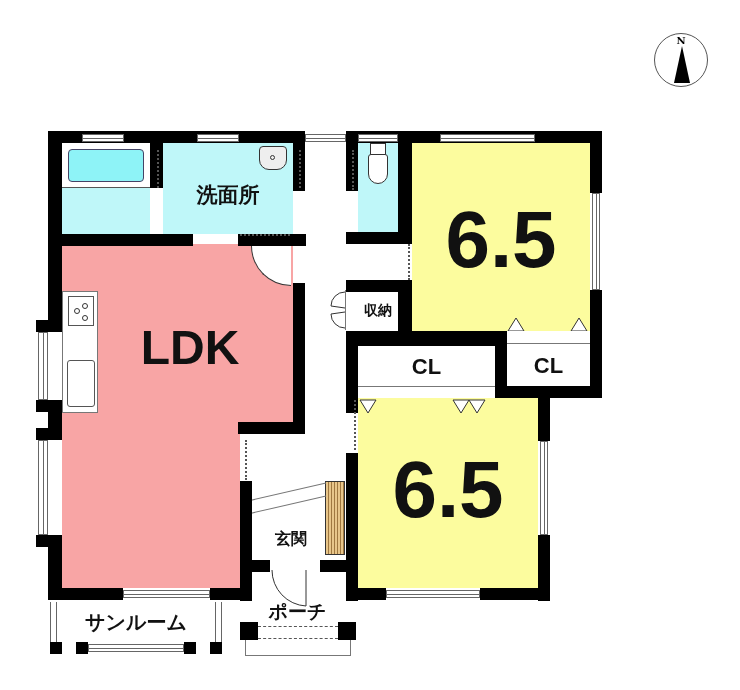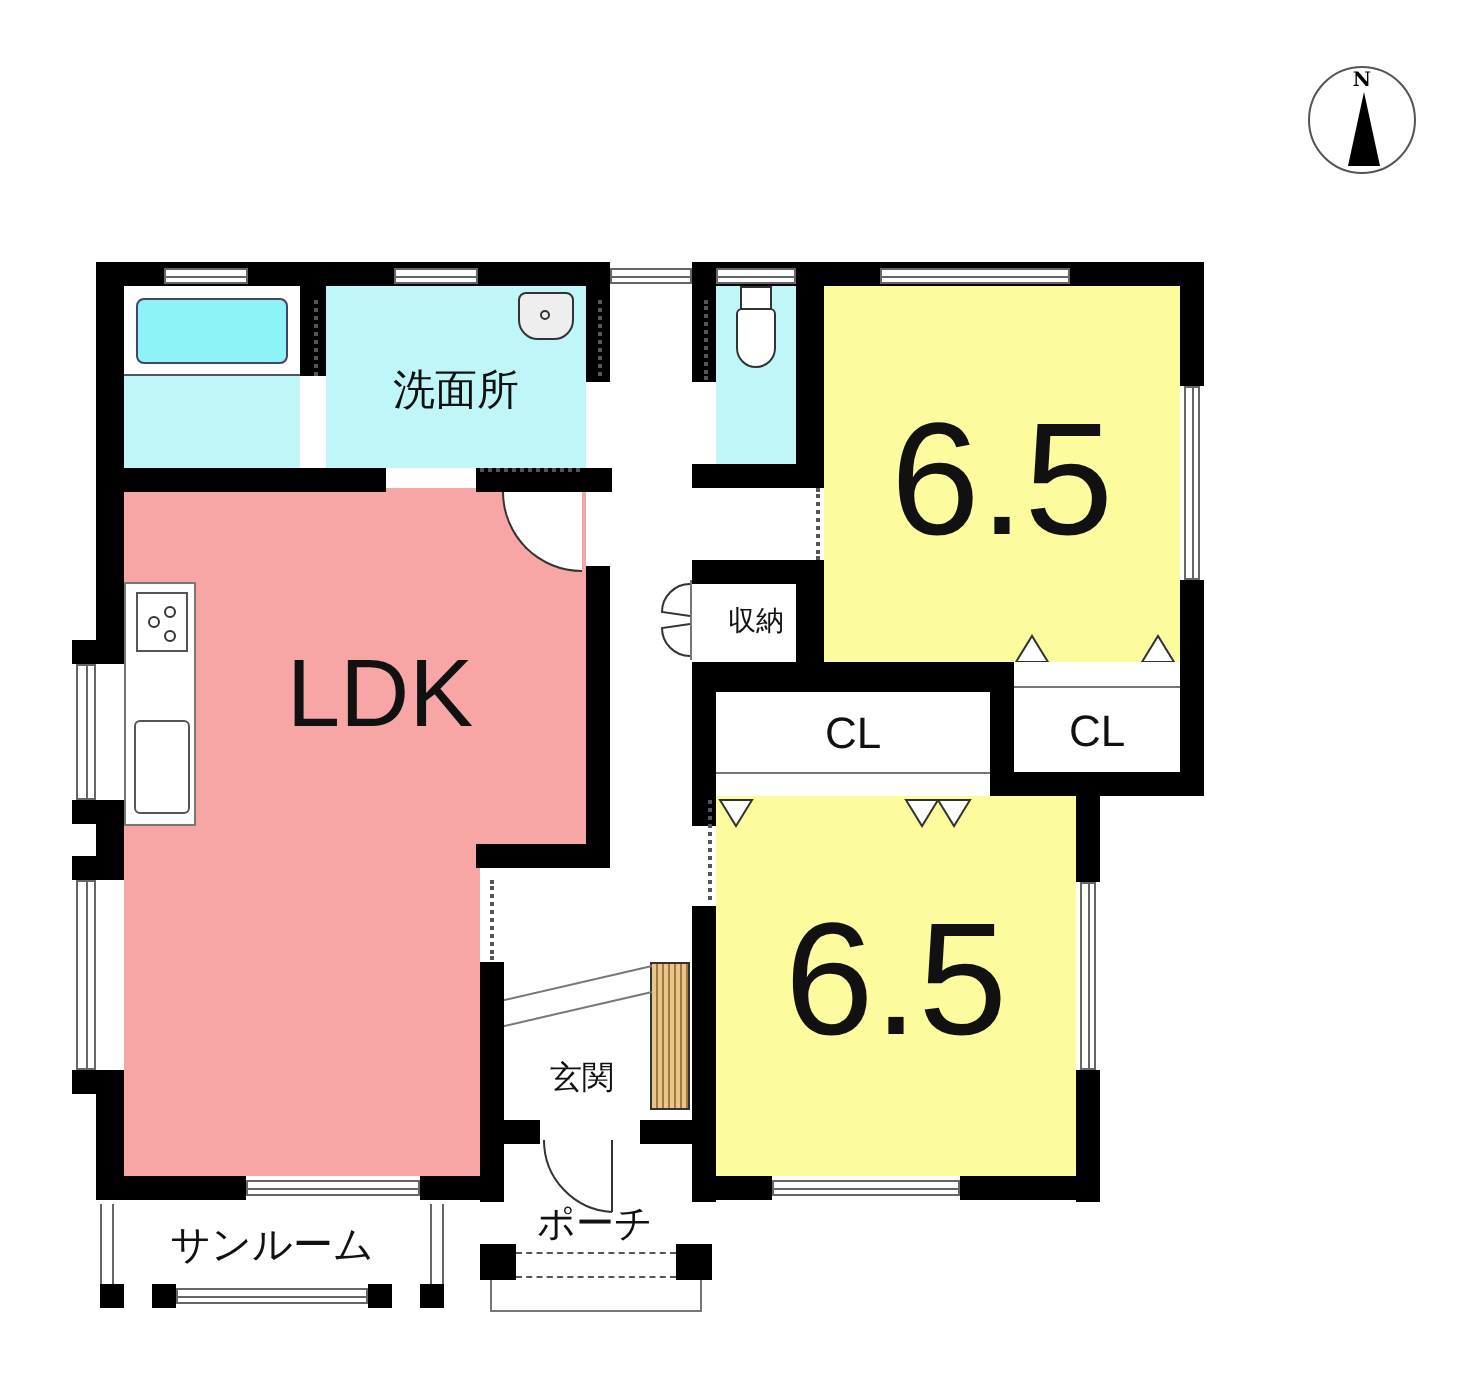--- a/index.html
+++ b/index.html
@@ -1,20 +1,20 @@
 <!DOCTYPE html>
 <html><head>
 <meta charset="utf-8">
 <style>
   html, body { margin:0; padding:0; background:#ffffff; }
   body { width:740px; height:690px; position:relative; overflow:hidden; font-family:"DejaVu Sans","Liberation Sans",sans-serif; }
   .abs { position:absolute; box-sizing:border-box; }
   .wall { position:absolute; background:#000; }
   .room { position:absolute; }
-  .label { position:absolute; font-weight:normal; color:#111; display:flex; align-items:center; justify-content:center; white-space:nowrap; }
+  .label { position:absolute; font-weight:bold; color:#111; display:flex; align-items:center; justify-content:center; white-space:nowrap; }
   .win { position:absolute; background:#fff; border:1px solid #666; box-sizing:border-box; }
   .win.h::before { content:""; position:absolute; left:0; right:0; top:50%; border-top:1px solid #666; }
   .win.v::before { content:""; position:absolute; top:0; bottom:0; left:50%; border-left:1px solid #666; }
   .dotted-v { position:absolute; border-left:2px dotted #555; }
   .dotted-h { position:absolute; border-top:2px dotted #555; }
   .thin { position:absolute; background:#777; }
 </style>
 </head>
 <body>
 

